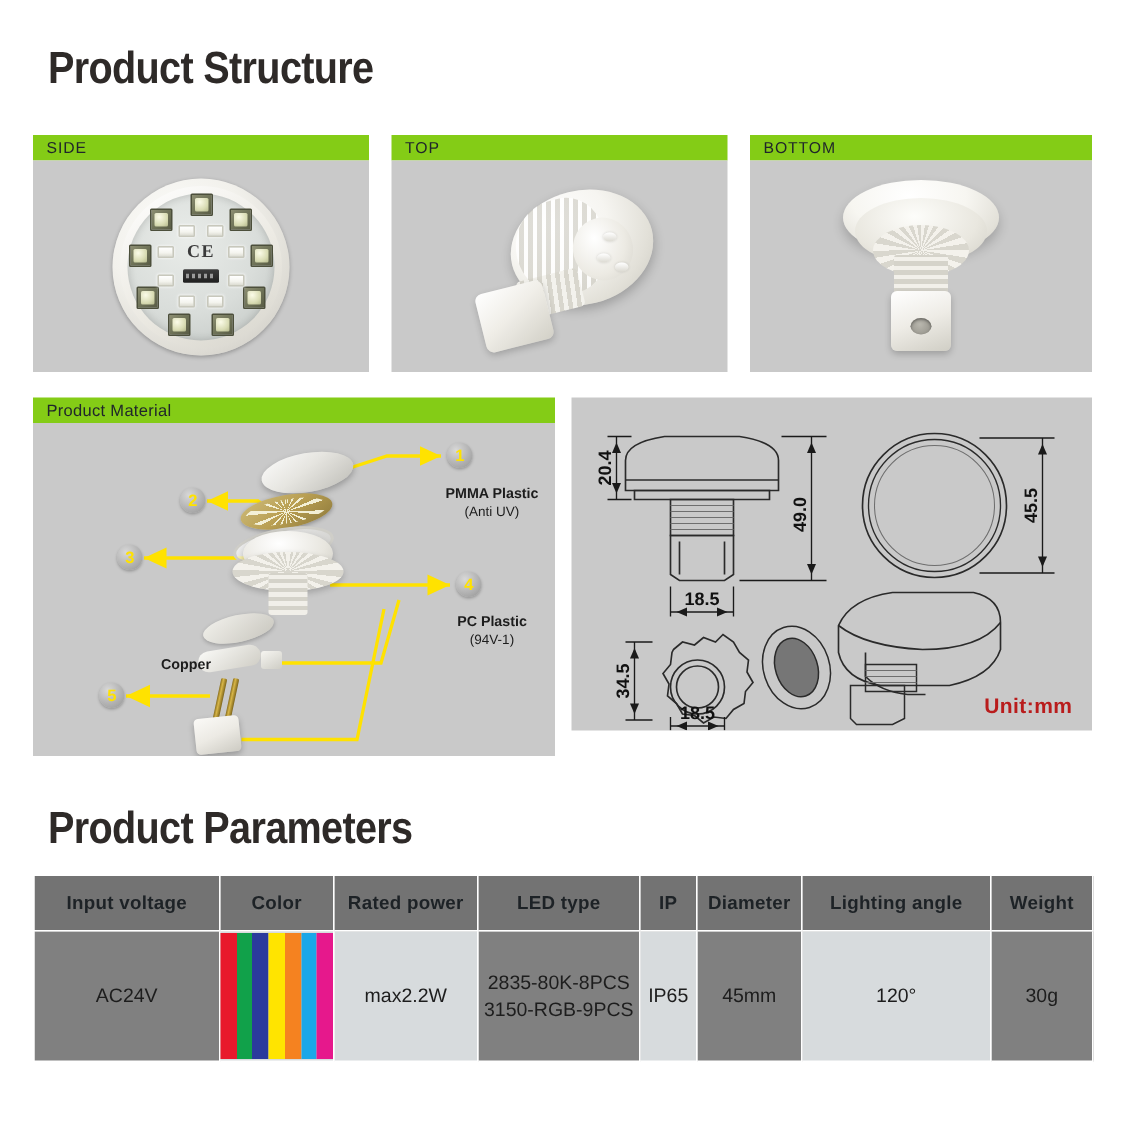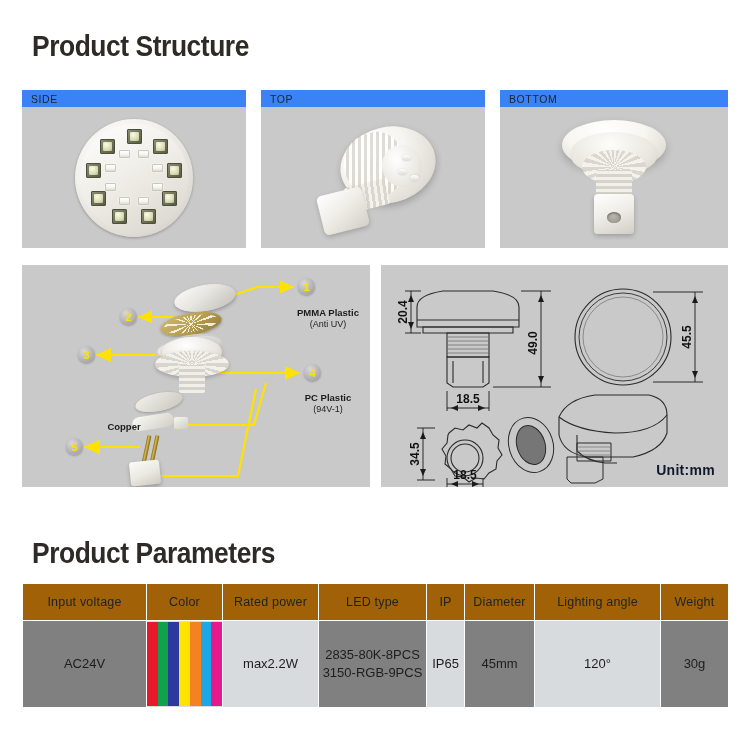--- a/index.html
+++ b/index.html
@@ -32,21 +32,21 @@
     transform-origin: left center;
     white-space: nowrap;
   }
   #title-structure { left: 32px; top: 29px; }
   #title-parameters { left: 32px; top: 536px; }
 
   
   .panel { position: absolute; }
   .panel-head {
     height: 17px;
-    background: #3b82f6;
+    background: #84cc16;
     color: #20262b;
     font-size: 10.5px;
     letter-spacing: 0.6px;
     display: flex;
     align-items: center;
     padding-left: 9px;
     box-sizing: border-box;
     font-family: "Liberation Sans", sans-serif;
   }
   .panel-body {
@@ -301,42 +301,42 @@
     box-shadow: 0 2px 4px rgba(0,0,0,.25);
     transform: rotate(-6deg);
   }
   .ev-svg { position: absolute; inset: 0; }
 
   
   .sz-svg { position: absolute; inset: 0; }
   .unit-lbl {
     position: absolute; right: 13px; bottom: 9px;
     font-family: "Liberation Sans", sans-serif;
-    font-weight: bold; font-size: 14px; color: #0f172a;
+    font-weight: bold; font-size: 14px; color: #b91c1c;
     letter-spacing: .3px;
   }
 
   
   #param-table {
     position: absolute;
     left: 22px; top: 583px;
     width: 706px;
     border-collapse: collapse;
     table-layout: fixed;
   }
   #param-table th, #param-table td {
     border: 1px solid #ffffff;
     text-align: center;
     vertical-align: middle;
     font-family: "Liberation Sans", sans-serif;
   }
   #param-table th {
-    background: #a16207;
+    background: #737373;
     color: #1d2226;
-    font-weight: normal;
+    font-weight: bold;
     font-size: 12.5px;
     height: 34px;
     letter-spacing: .2px;
   }
   #param-table td {
     height: 84px;
     font-size: 13px;
     color: #1d1d1d;
     line-height: 1.35;
   }
@@ -354,20 +354,24 @@
 <div class="page">
 
   <div class="section-title" id="title-structure">Product Structure</div>
 
   <div class="panel" id="panel-side">
     <div class="panel-head">SIDE</div>
     <div class="panel-body photo-body">
       <div class="pcb-wrap">
         <div class="pcb-rim"></div>
         <div class="pcb-rim2"></div>
+        <div class="pcb-face">
+          <div class="ce-mark">CE</div>
+          <div class="ic-chip"></div>
+        </div>
         <div id="rgb-leds">
             <div class="led led-rgb" style="left: 59px; top: 18px;"></div>
             <div class="led led-rgb" style="left: 85.3543px; top: 27.5922px;"></div>
             <div class="led led-rgb" style="left: 99.3771px; top: 51.8804px;"></div>
             <div class="led led-rgb" style="left: 94.507px; top: 79.5px;"></div>
             <div class="led led-rgb" style="left: 73.0228px; top: 97.5274px;"></div>
             <div class="led led-rgb" style="left: 44.9772px; top: 97.5274px;"></div>
             <div class="led led-rgb" style="left: 23.493px; top: 79.5px;"></div>
             <div class="led led-rgb" style="left: 18.6229px; top: 51.8804px;"></div>
             <div class="led led-rgb" style="left: 32.6457px; top: 27.5922px;"></div>
@@ -410,20 +414,21 @@
         <div class="lb-cap2"></div>
         <div class="lb-gear"></div>
         <div class="lb-thread"></div>
         <div class="lb-nut"></div>
         <div class="lb-hole"></div>
       </div>
     </div>
   </div>
 
   <div class="panel" id="panel-material">
+    <div class="panel-head wide">Product Material</div>
     <div class="panel-body diagram-body">
       <div class="ev">
 
         <svg class="ev-svg" viewBox="0 0 348 222">
           <g stroke="#ffe200" stroke-width="2.2" fill="none">
 
             <path d="M205,32 L236,22 L272,22"></path>
 
             <path d="M168,66 L150,52 L116,52"></path>
 

